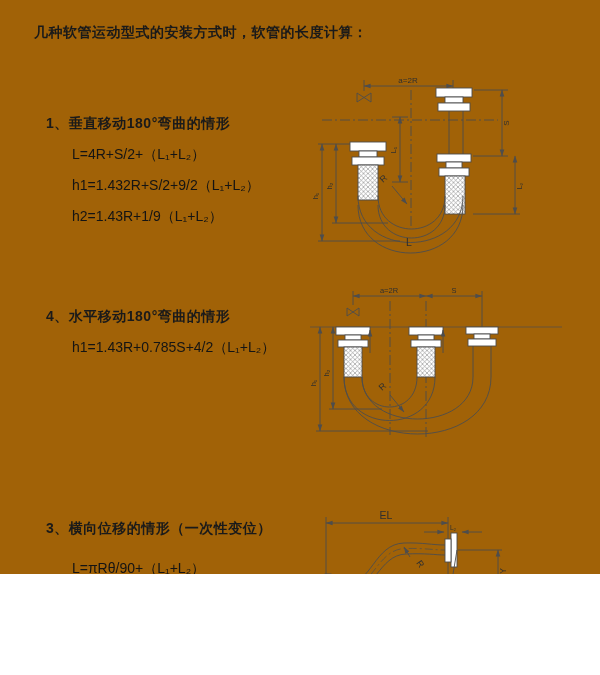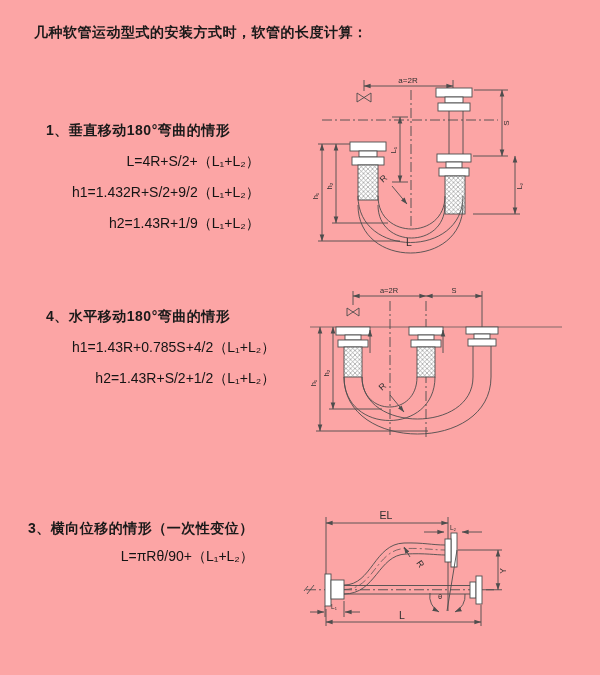--- a/index.html
+++ b/index.html
@@ -1,52 +1,51 @@
 <!DOCTYPE html>
 <html><head>
 <meta charset="utf-8">
 <style>
   html,body{margin:0;padding:0;background:#ffffff;}
-  .page{position:relative;width:600px;height:675px;background:#fca5a5;color:#1a1a1a;
+  .page{position:relative;width:600px;height:574px;background:#a16207;color:#1a1a1a;
         font-family:"Liberation Sans","DejaVu Sans",sans-serif;overflow:hidden;}
   .title{position:absolute;left:34px;top:24px;font-size:14px;font-weight:600;letter-spacing:0.5px;}
   .section{position:absolute;}
   .heading{font-size:14px;font-weight:600;letter-spacing:0.5px;}
-  .formulas{margin-left:26px;text-align:right;}
+  .formulas{margin-left:26px;}
   .formula{font-size:14px;line-height:19px;color:#141414;}
   .sp31 .formula{margin-top:12px;}
-  .sp28 .formula{margin-top:9px;}
+  .sp28 .formula{margin-top:21px;}
   .dwg{position:absolute;}
   .dwg text{fill:#2f2f2f;stroke:none;font-family:"Liberation Sans","DejaVu Sans",sans-serif;}
 </style>
 </head>
 <body>
 
 <div class="page">
 
   <div class="title">几种软管运动型式的安装方式时，软管的长度计算：</div>
 
-  <div class="section sp31" style="left:46px;top:122px;">
+  <div class="section sp31" style="left:46px;top:115px;">
     <div class="heading">1、垂直移动180°弯曲的情形</div>
     <div class="formulas">
       <div class="formula">L=4R+S/2+（L₁+L₂）</div>
       <div class="formula">h1=1.432R+S/2+9/2（L₁+L₂）</div>
       <div class="formula">h2=1.43R+1/9（L₁+L₂）</div>
     </div>
   </div>
 
   <div class="section sp31" style="left:46px;top:308px;">
     <div class="heading">4、水平移动180°弯曲的情形</div>
     <div class="formulas">
       <div class="formula">h1=1.43R+0.785S+4/2（L₁+L₂）</div>
-      <div class="formula">h2=1.43R+S/2+1/2（L₁+L₂）</div>
     </div>
   </div>
 
-  <div class="section sp28" style="left:28px;top:520px;">
+  <div class="section sp28" style="left:46px;top:520px;">
     <div class="heading">3、横向位移的情形（一次性变位）</div>
     <div class="formulas">
       <div class="formula">L=πRθ/90+（L₁+L₂）</div>
     </div>
   </div>
 
   <svg class="dwg" style="left:296px;top:70px;" width="250" height="192" viewBox="0 0 250 192">
     <defs>
       <marker id="ar1" markerWidth="8" markerHeight="8" refX="6.6" refY="3" orient="auto-start-reverse" markerUnits="userSpaceOnUse">
         <path d="M0,0.7 L6.8,3 L0,5.3 Z" fill="#4d4d4d"></path>

